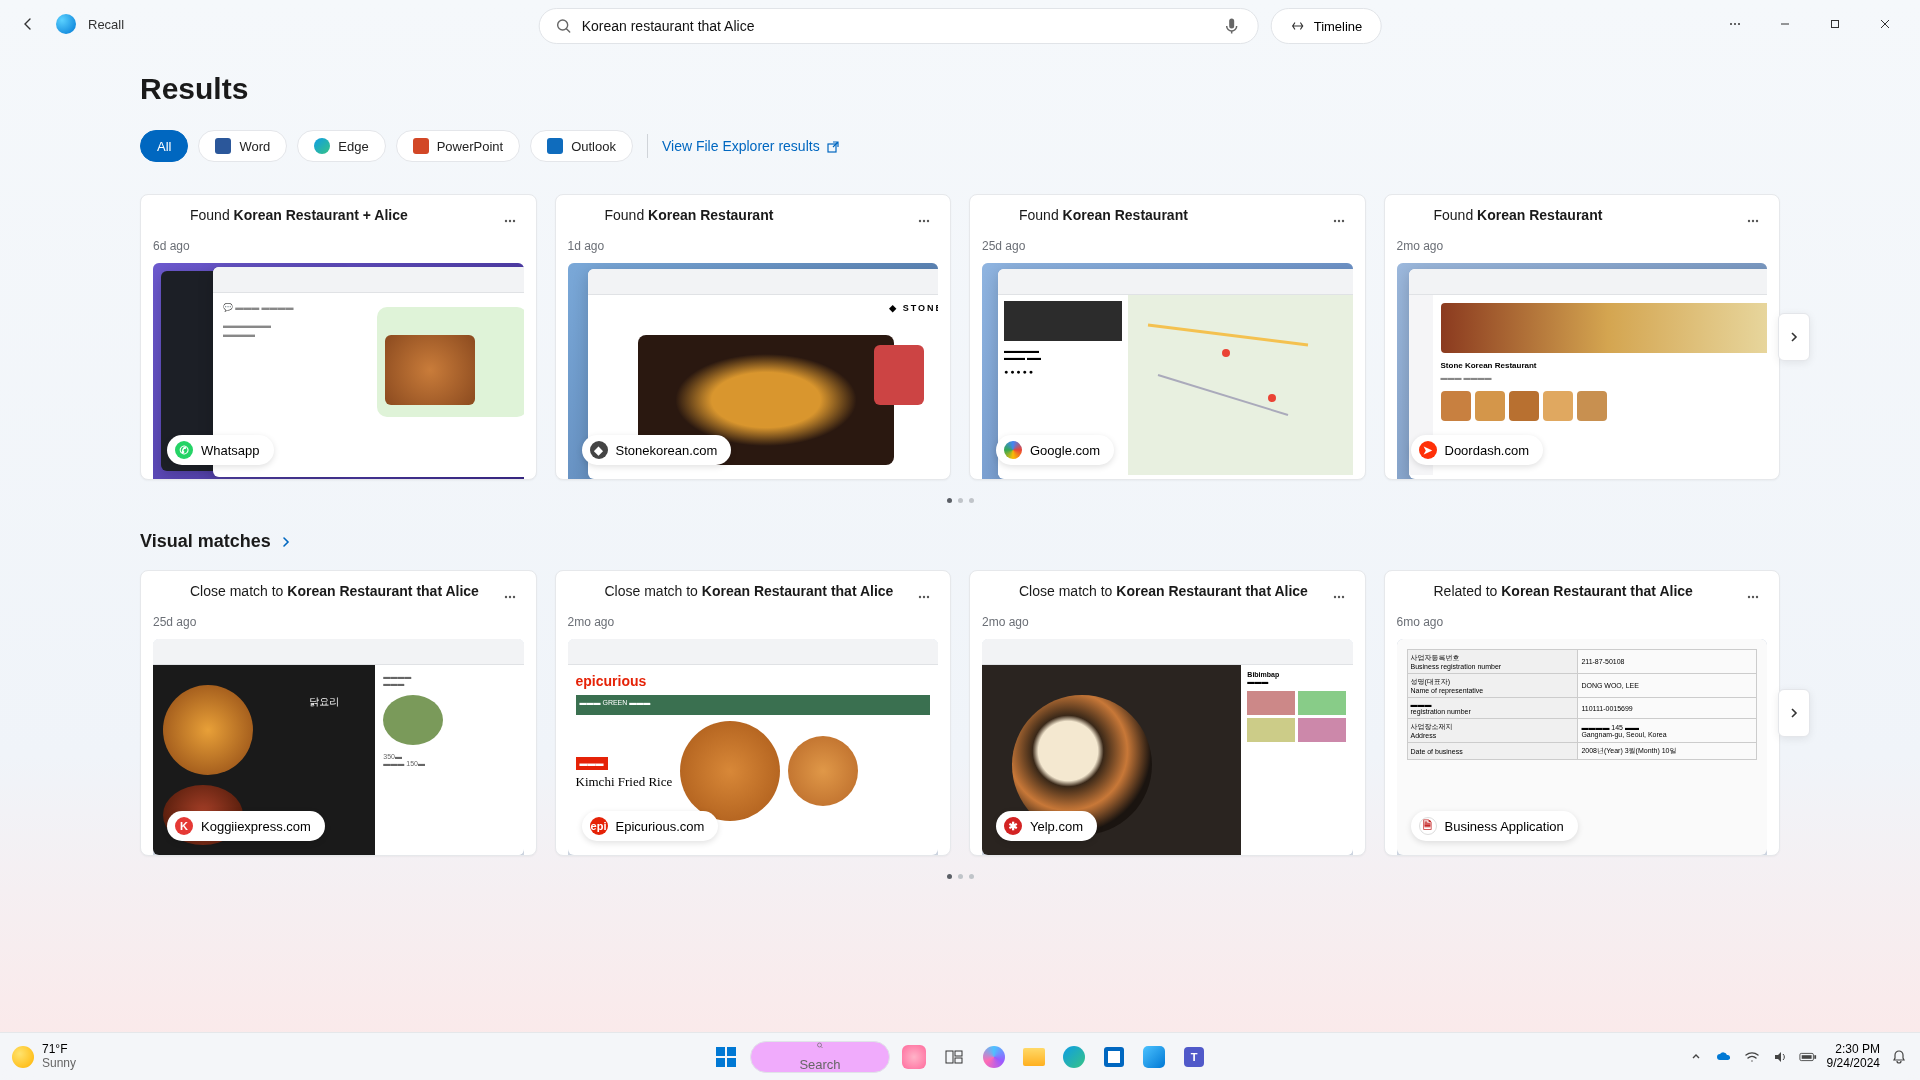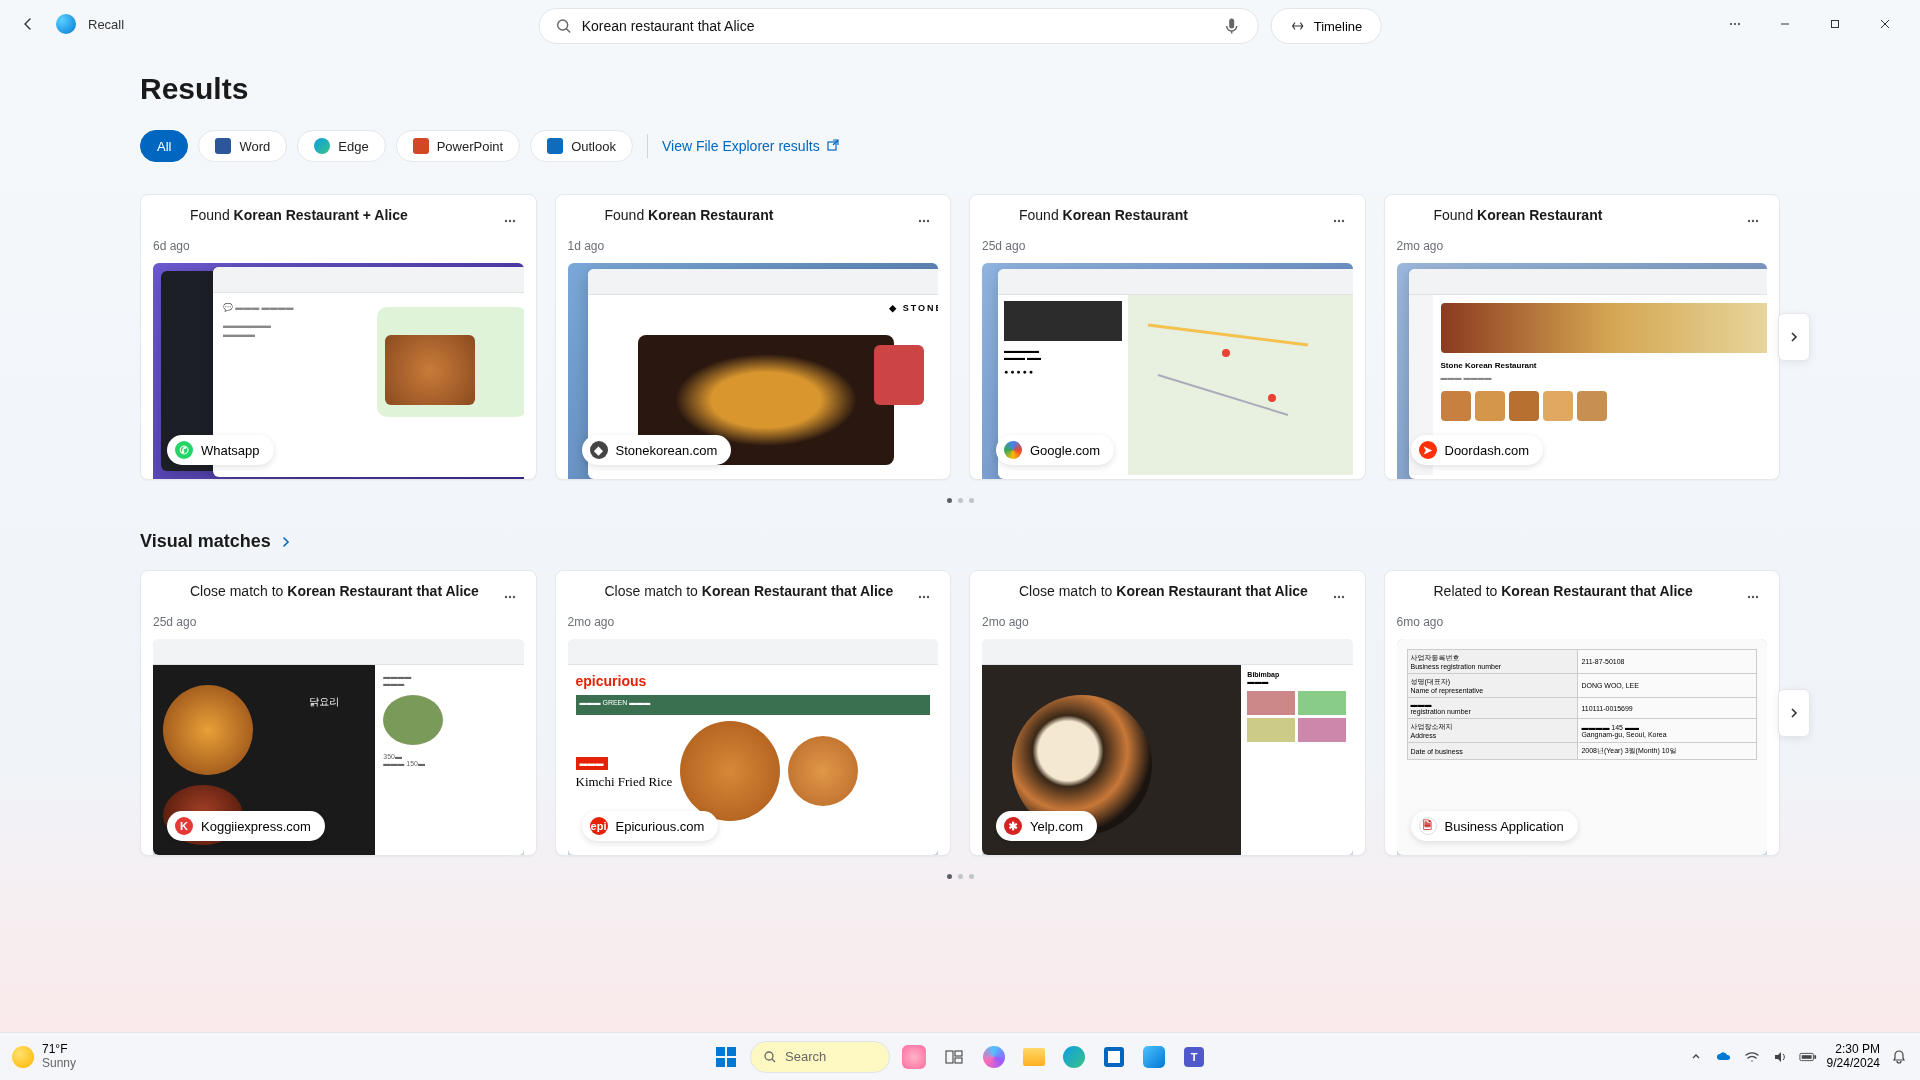--- a/index.html
+++ b/index.html
@@ -21,21 +21,21 @@
 
 .content { padding: 24px 140px 0; }
 .page-title { font-size: 30px; font-weight: 600; color: #1a1a1a; margin-bottom: 24px; }
 
 
 .filters { display: flex; align-items: center; gap: 10px; margin-bottom: 32px; }
 .chip { height: 32px; padding: 0 16px; border-radius: 16px; background: #fff; border: 1px solid #e4e6ea; display: flex; align-items: center; gap: 8px; font-size: 13px; cursor: pointer; color: #222; }
 .chip.active { background: #0067c0; color: #fff; border-color: #0067c0; }
 .chip-icon { width: 16px; height: 16px; border-radius: 3px; }
 .divider { width: 1px; height: 24px; background: #d0d4d9; margin: 0 4px; }
-.fe-link { color: #0067c0; font-size: 14px; cursor: pointer; display: flex; align-items: flex-start; gap: 6px; }
+.fe-link { color: #0067c0; font-size: 14px; cursor: pointer; display: flex; align-items: flex-end; gap: 6px; }
 
 
 .section-hdr { display: flex; align-items: center; gap: 8px; font-size: 18px; font-weight: 600; margin-bottom: 18px; color: #1a1a1a; cursor: pointer; }
 .section-hdr .chev { color: #0067c0; }
 
 
 .cards-row { display: flex; gap: 18px; margin-bottom: 18px; position: relative; }
 .card { width: 398px; background: #fff; border: 1px solid #e6e8eb; border-radius: 8px; padding: 12px 12px 0; display: flex; flex-direction: column; cursor: pointer; box-shadow: 0 1px 2px rgba(0,0,0,0.04); }
 .card-hdr { display: flex; justify-content: space-between; align-items: flex-start; margin-left: 37px; }
 .card-title { font-size: 14px; color: #1a1a1a; font-weight: 400; }
@@ -59,21 +59,21 @@
 
 .taskbar { position: absolute; bottom: 0; left: 0; right: 0; height: 48px; background: rgba(243,246,250,0.92); backdrop-filter: blur(20px); border-top: 1px solid rgba(0,0,0,0.06); display: flex; align-items: center; padding: 0 12px; }
 .tb-left { display: flex; align-items: center; gap: 10px; }
 .weather { display: flex; align-items: center; gap: 8px; }
 .weather-icon { width: 22px; height: 22px; border-radius: 50%; background: radial-gradient(circle at 35% 35%, #ffe36e, #ffb300); }
 .weather-txt { font-size: 12px; line-height: 1.15; }
 .tb-center { position: absolute; left: 50%; transform: translateX(-50%); display: flex; align-items: center; gap: 8px; }
 .start-btn { width: 32px; height: 32px; display: flex; align-items: center; justify-content: center; cursor: pointer; }
 .win-logo { width: 20px; height: 20px; display: grid; grid-template-columns: 1fr 1fr; grid-template-rows: 1fr 1fr; gap: 2px; }
 .win-logo div { background: #0078d4; }
-.tb-search { width: 140px; height: 32px; background: #fef9c3; border: 1px solid #e0e3e8; border-radius: 16px; display: flex; align-items: center; gap: 8px; padding: 0 12px; font-size: 13px; color: #666; cursor: pointer; }
+.tb-search { width: 140px; height: 32px; background: #f0abfc; border: 1px solid #e0e3e8; border-radius: 16px; display: flex; align-items: center; gap: 8px; padding: 0 12px; font-size: 13px; color: #666; cursor: pointer; flex-direction: column; }
 .tb-app { width: 32px; height: 32px; border-radius: 4px; display: flex; align-items: center; justify-content: center; cursor: pointer; }
 .tb-right { margin-left: auto; display: flex; align-items: center; gap: 10px; }
 .tray-icon { width: 18px; height: 18px; cursor: pointer; color: #444; display:flex; align-items:center; justify-content:center; }
 .clock { font-size: 12px; text-align: right; line-height: 1.15; cursor: pointer; }
 
 svg { display: block; }
 </style>
 </head>
 <body>
 

